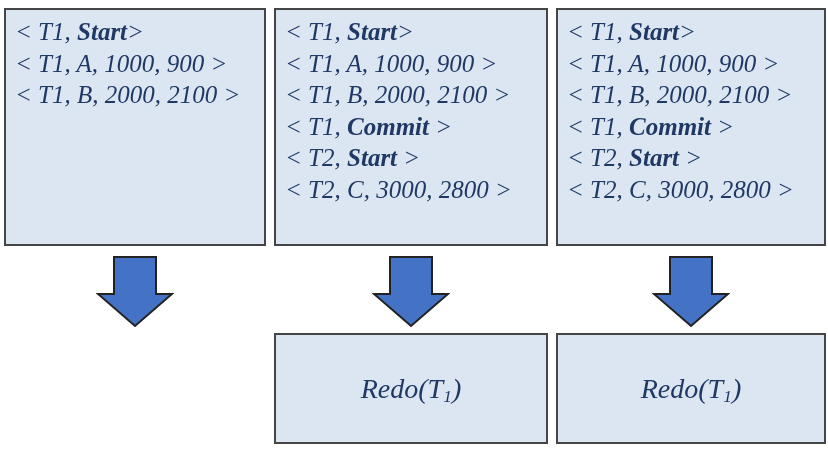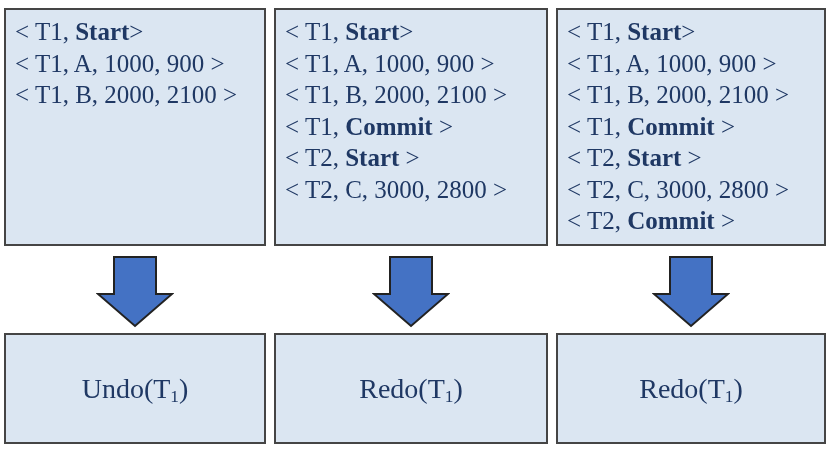--- a/index.html
+++ b/index.html
@@ -11,21 +11,21 @@
     --arrow-stroke: #222222;
   }
   * { box-sizing: border-box; }
   html, body {
     margin: 0; padding: 0;
     width: 828px; height: 458px;
     background: var(--bg);
     font-family: "Liberation Serif", serif;
     overflow: hidden;
   }
-  .diagram { position: relative; width: 828px; height: 458px; }
+  .diagram { position: relative; width: 828px; height: 458px; font-style: italic; }
   .column {
     position: absolute; top: 0;
     display: flex; flex-direction: column; align-items: center;
   }
   .column.c1 { left: 4px;   width: 262px; }
   .column.c2 { left: 274px; width: 274px; }
   .column.c3 { left: 556px; width: 270px; }
   .log-box {
     margin-top: 8px;
     width: 100%; height: 238px;
@@ -74,23 +74,20 @@
 
   <div class="column c1">
     <div class="log-box">
         <div class="log-line"><span>&lt; T1, </span><span class="bold">Start</span><span>&gt;</span></div>
         <div class="log-line"><span>&lt; T1, A, 1000, 900 &gt;</span></div>
         <div class="log-line"><span>&lt; T1, B, 2000, 2100 &gt;</span></div>
       </div>
     <svg class="arrow-icon" width="78" height="72" viewBox="0 0 78 72" aria-hidden="true">
       <polygon points="18,1 60,1 60,38 76,38 39,70 2,38 18,38"></polygon>
     </svg>
-    <div class="result-box">
-        <div class="result-line"><span>Undo(T</span><sub>1</sub><span>)</span></div>
-      </div>
   </div>
 
   <div class="column c2">
     <div class="log-box">
         <div class="log-line"><span>&lt; T1, </span><span class="bold">Start</span><span>&gt;</span></div>
         <div class="log-line"><span>&lt; T1, A, 1000, 900 &gt;</span></div>
         <div class="log-line"><span>&lt; T1, B, 2000, 2100 &gt;</span></div>
         <div class="log-line"><span>&lt; T1, </span><span class="bold">Commit</span><span> &gt;</span></div>
         <div class="log-line"><span>&lt; T2, </span><span class="bold">Start</span><span> &gt;</span></div>
         <div class="log-line"><span>&lt; T2, C, 3000, 2800 &gt;</span></div>
@@ -104,21 +101,20 @@
   </div>
 
   <div class="column c3">
     <div class="log-box">
         <div class="log-line"><span>&lt; T1, </span><span class="bold">Start</span><span>&gt;</span></div>
         <div class="log-line"><span>&lt; T1, A, 1000, 900 &gt;</span></div>
         <div class="log-line"><span>&lt; T1, B, 2000, 2100 &gt;</span></div>
         <div class="log-line"><span>&lt; T1, </span><span class="bold">Commit</span><span> &gt;</span></div>
         <div class="log-line"><span>&lt; T2, </span><span class="bold">Start</span><span> &gt;</span></div>
         <div class="log-line"><span>&lt; T2, C, 3000, 2800 &gt;</span></div>
-        <div class="log-line"><span>&lt; T2, </span><span class="bold">Commit</span><span> &gt;</span></div>
       </div>
     <svg class="arrow-icon" width="78" height="72" viewBox="0 0 78 72" aria-hidden="true">
       <polygon points="18,1 60,1 60,38 76,38 39,70 2,38 18,38"></polygon>
     </svg>
     <div class="result-box">
         <div class="result-line"><span>Redo(T</span><sub>1</sub><span>)</span></div>
       </div>
   </div>
 
 </div>

